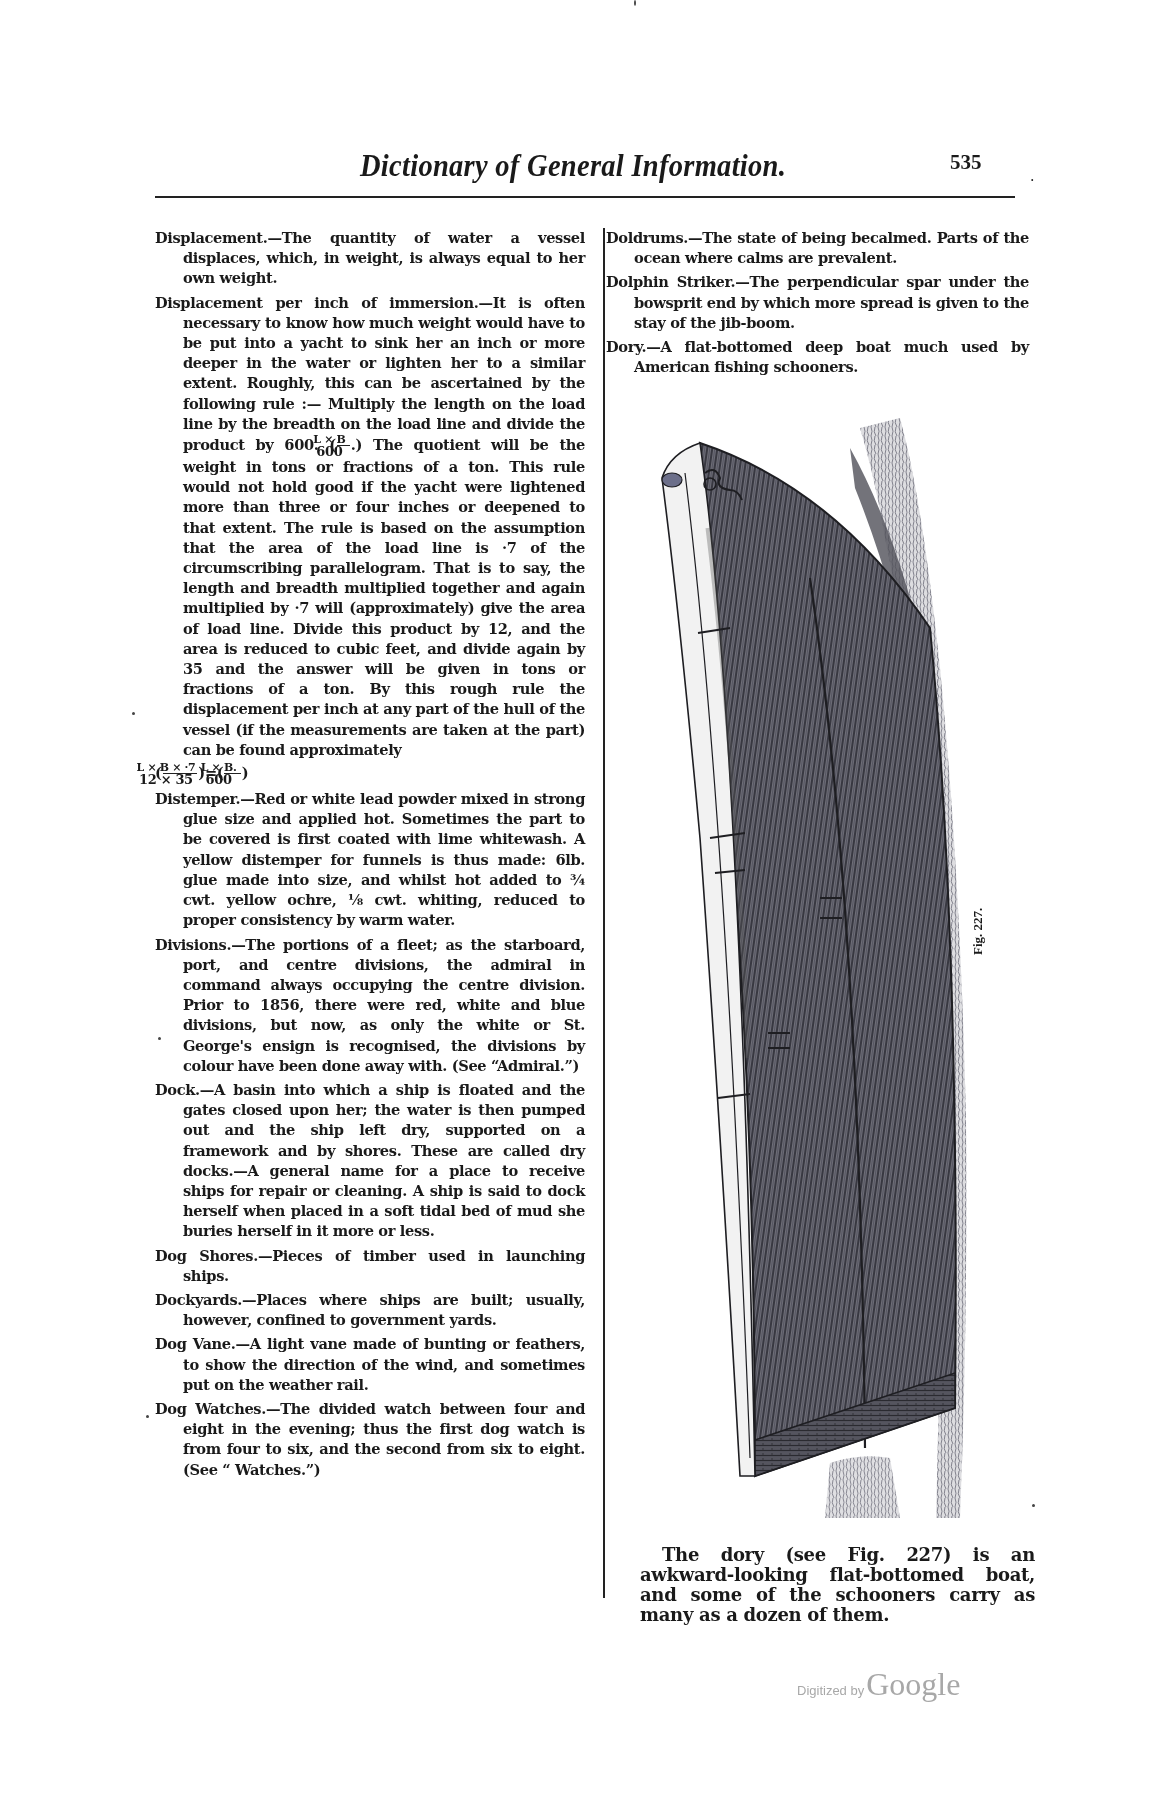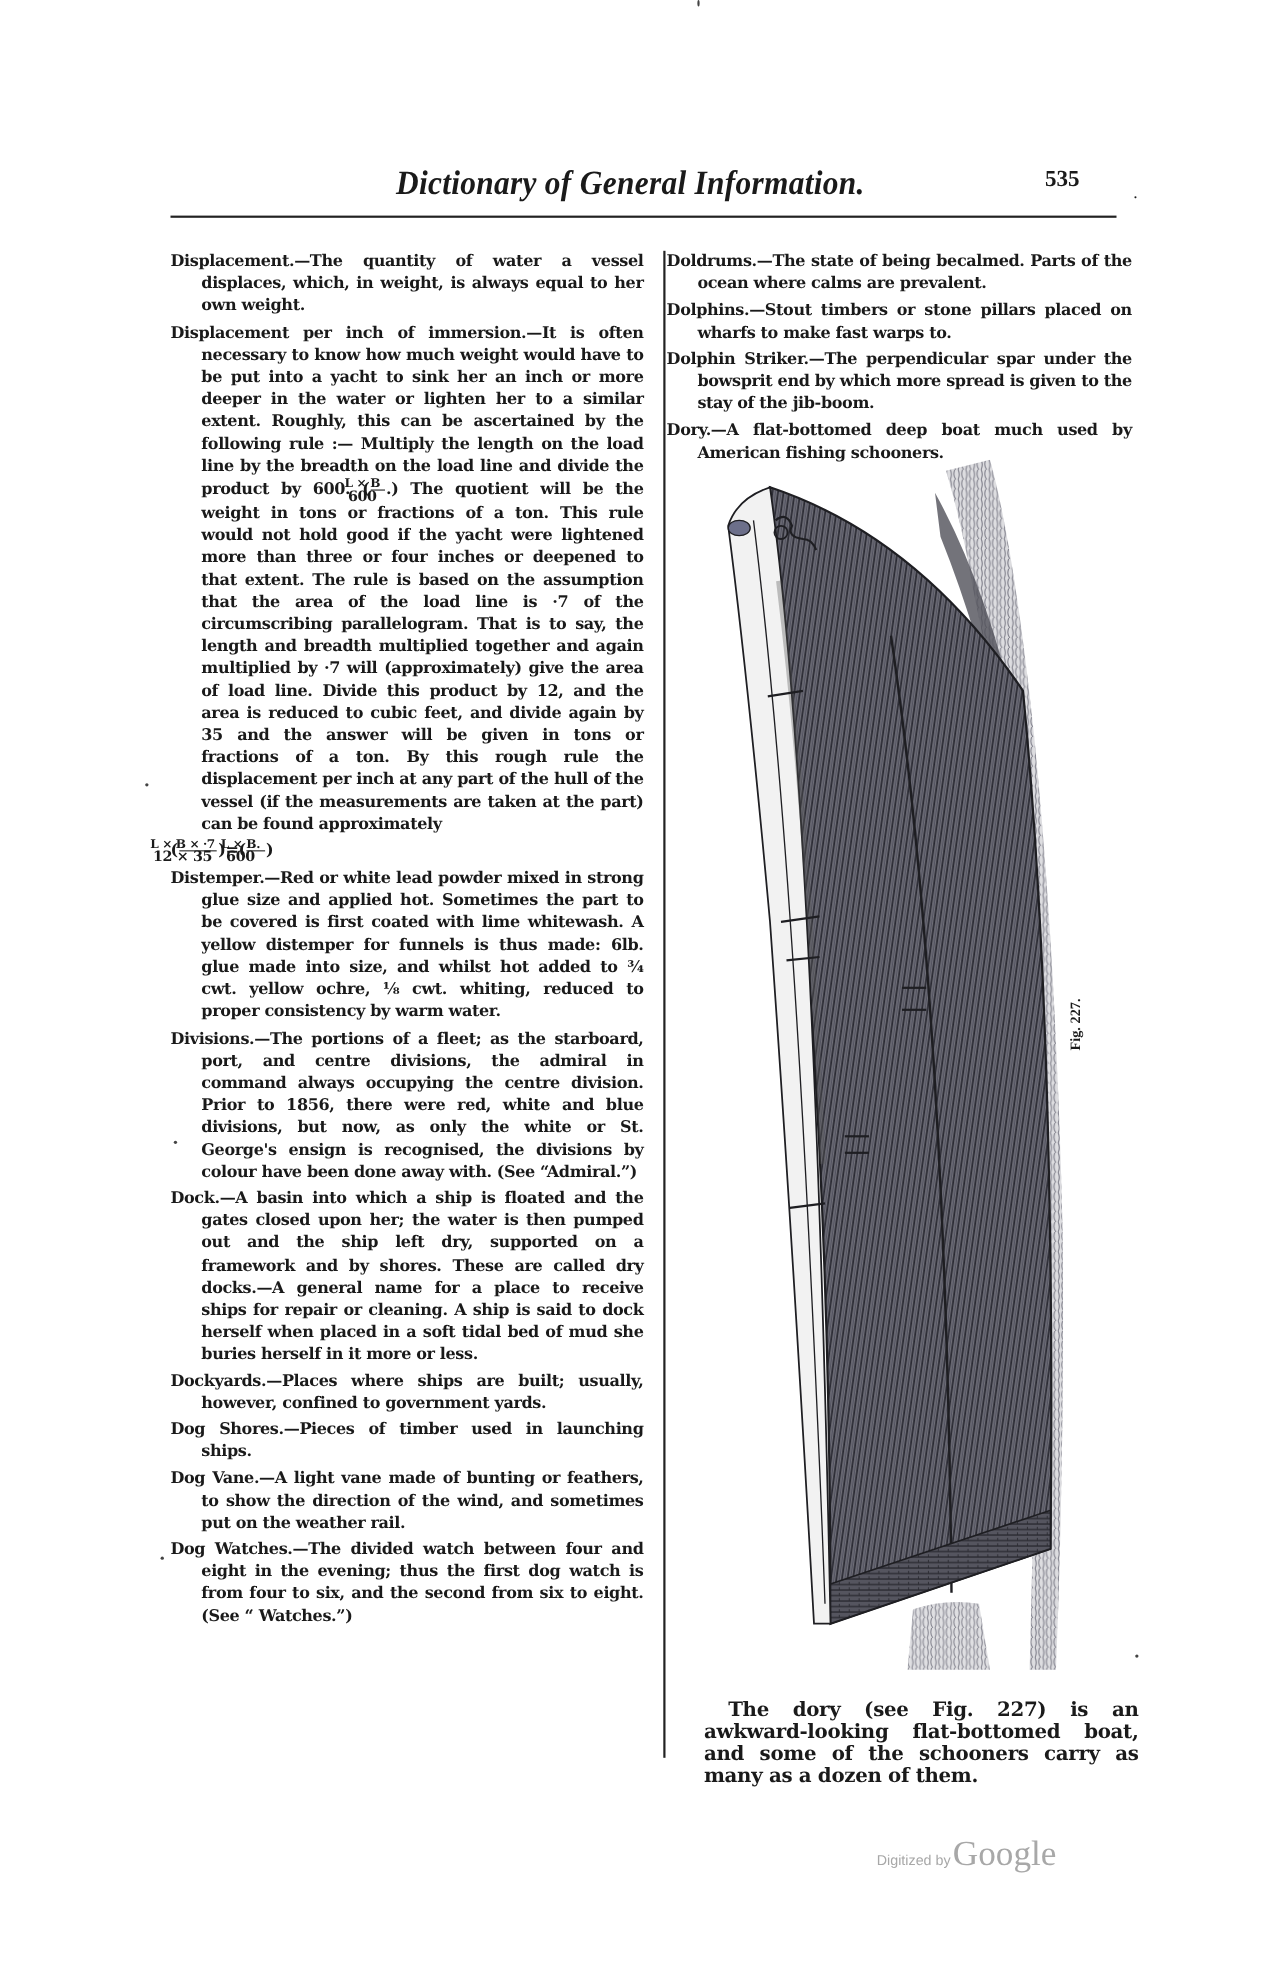--- a/index.html
+++ b/index.html
@@ -55,41 +55,38 @@
   <p class="entry">
     <span class="term">Distemper.</span><span>—Red or white lead powder mixed in strong glue size and applied hot. Sometimes the part to be covered is first coated with lime whitewash. A yellow distemper for funnels is thus made: 6lb. glue made into size, and whilst hot added to ¾ cwt. yellow ochre, ⅛ cwt. whiting, reduced to proper consistency by warm water.</span>
   </p>
   <p class="entry">
     <span class="term">Divisions.</span><span>—The portions of a fleet; as the starboard, port, and centre divisions, the admiral in command always occupying the centre division. Prior to 1856, there were red, white and blue divisions, but now, as only the white or St. George's ensign is recognised, the divisions by colour have been done away with. (See “Admiral.”)</span>
   </p>
   <p class="entry">
     <span class="term">Dock.</span><span>—A basin into which a ship is floated and the gates closed upon her; the water is then pumped out and the ship left dry, supported on a framework and by shores. These are called dry docks.—A general name for a place to receive ships for repair or cleaning. A ship is said to dock herself when placed in a soft tidal bed of mud she buries herself in it more or less.</span>
   </p>
   <p class="entry">
-    <span class="term">Dockyards.</span><span>—Places where ships are built; usually, however, confined to government yards.</span>
+    <span class="term">Dog Shores.</span><span>—Pieces of timber used in launching ships.</span>
   </p>
   <p class="entry">
-    <span class="term">Dog Shores.</span><span>—Pieces of timber used in launching ships.</span>
+    <span class="term">Dockyards.</span><span>—Places where ships are built; usually, however, confined to government yards.</span>
   </p>
   <p class="entry">
     <span class="term">Dog Vane.</span><span>—A light vane made of bunting or feathers, to show the direction of the wind, and sometimes put on the weather rail.</span>
   </p>
   <p class="entry">
     <span class="term">Dog Watches.</span><span>—The divided watch between four and eight in the evening; thus the first dog watch is from four to six, and the second from six to eight. (See “ Watches.”)</span>
   </p>
 </div>
 
 <div class="divider"></div>
 
 <div class="col col-right">
   <p class="entry">
     <span class="term">Doldrums.</span><span>—The state of being becalmed. Parts of the ocean where calms are prevalent.</span>
-  </p>
-  <p class="entry">
-    <span class="term">Dolphins.</span><span>—Stout timbers or stone pillars placed on wharfs to make fast warps to.</span>
   </p>
   <p class="entry">
     <span class="term">Dolphin Striker.</span><span>—The perpendicular spar under the bowsprit end by which more spread is given to the stay of the jib-boom.</span>
   </p>
   <p class="entry">
     <span class="term">Dory.</span><span>—A flat-bottomed deep boat much used by American fishing schooners.</span>
   </p>
 </div>
 
 <div class="figure">

